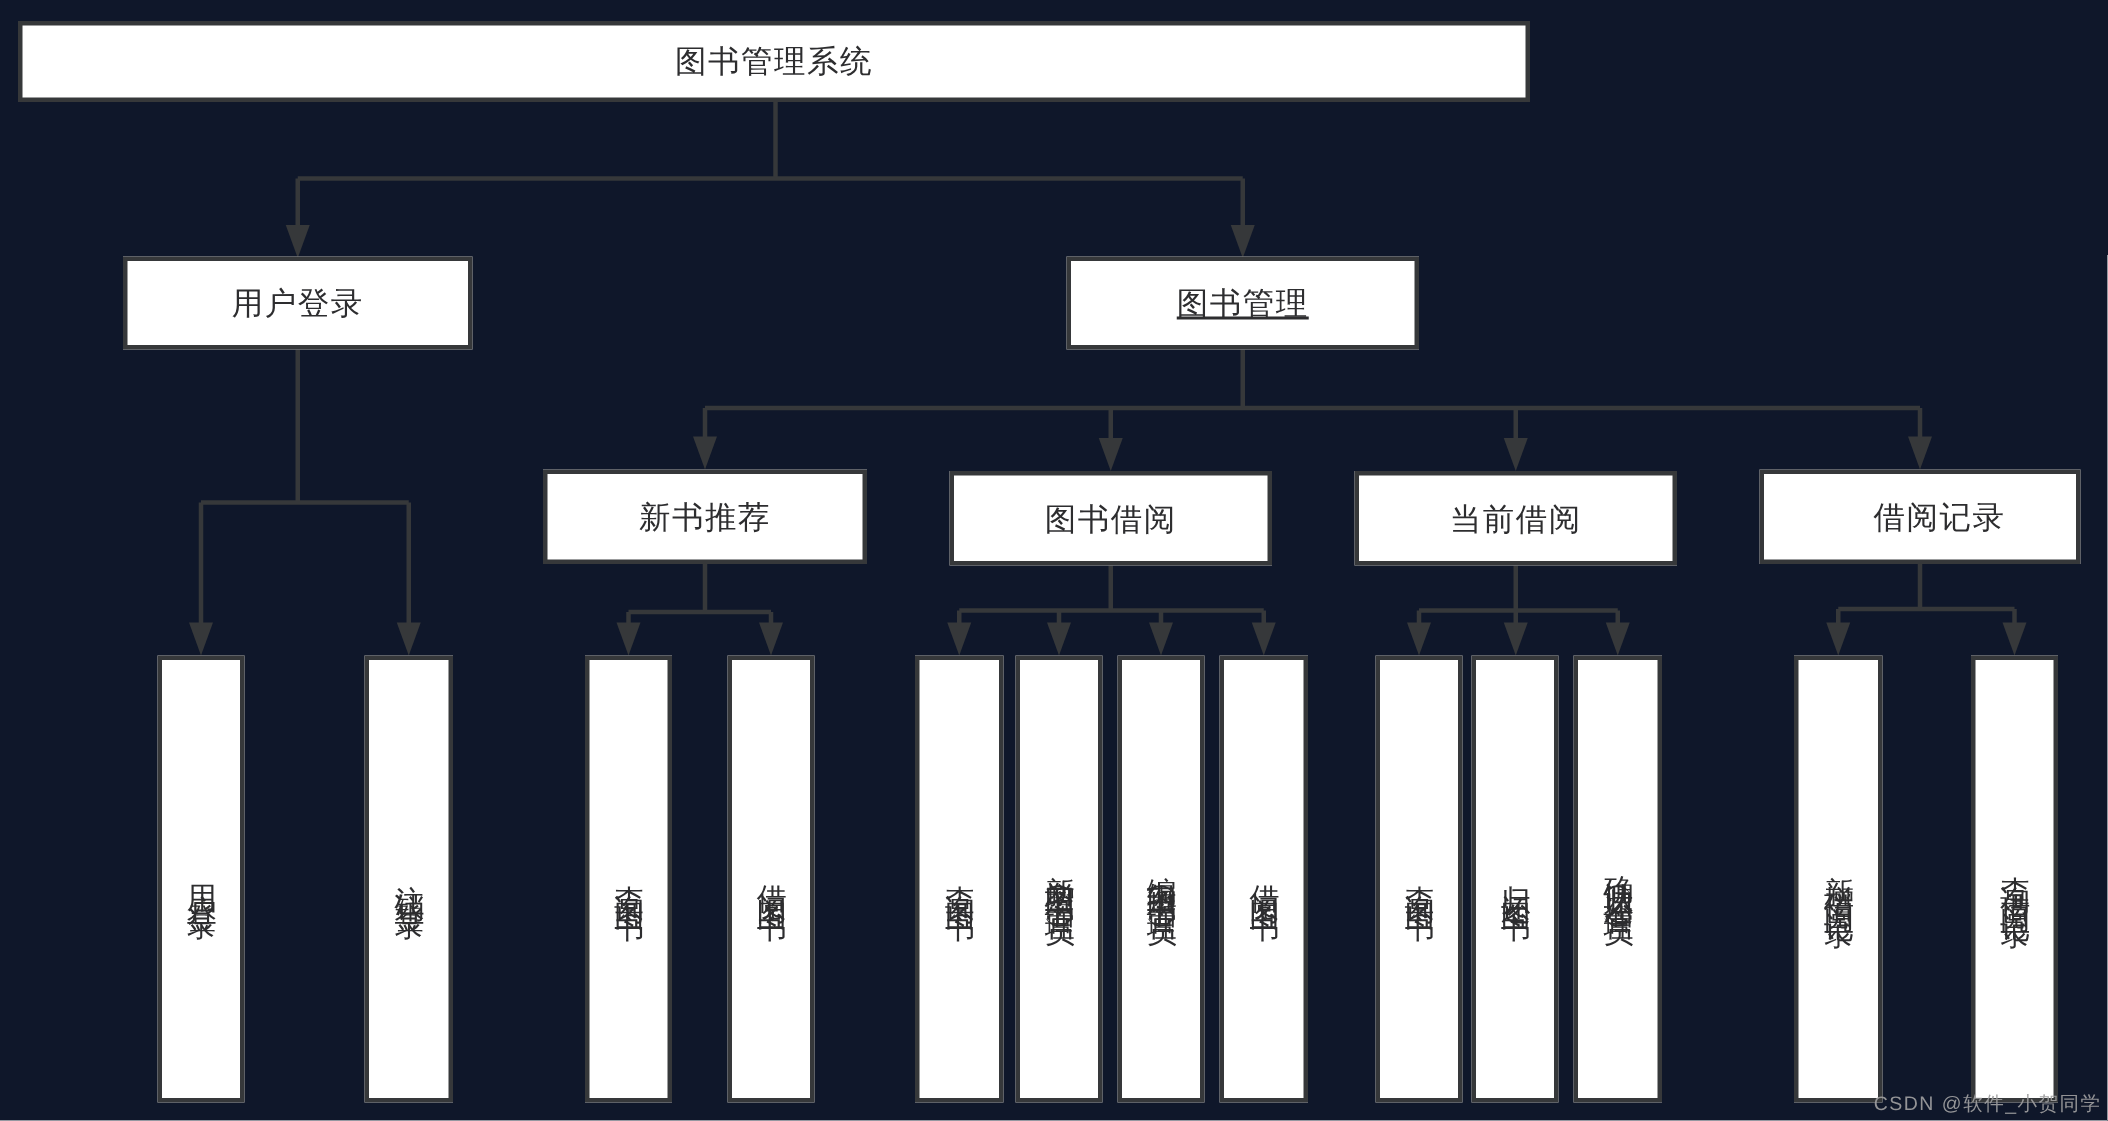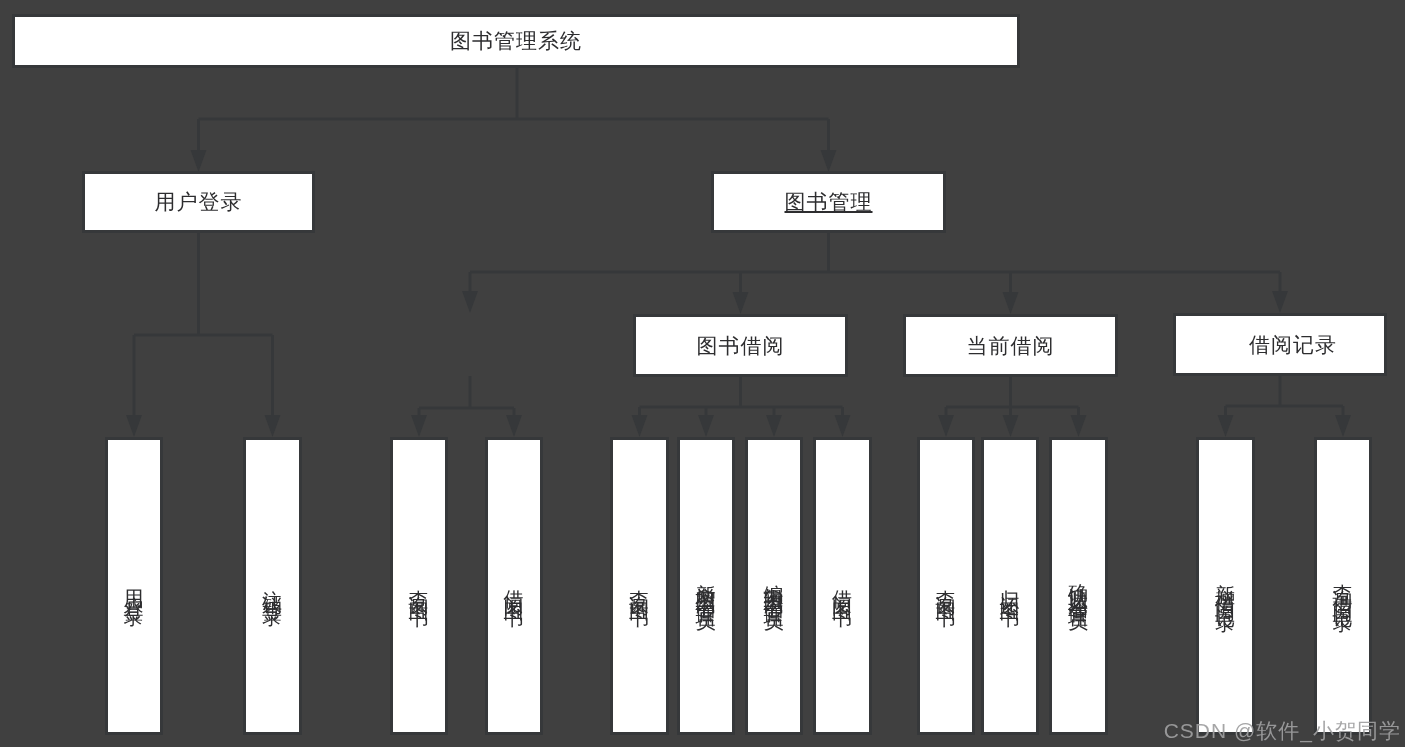--- a/index.html
+++ b/index.html
@@ -5,21 +5,21 @@
   html, body {
     margin: 0;
     padding: 0;
     background: #ffffff;
     font-family: "Liberation Sans", "DejaVu Sans", sans-serif;
   }
   #canvas {
     position: relative;
     width: 1405px;
     height: 747px;
-    background: #404040;
+    background: #0f172a;
     overflow: hidden;
   }
   #connectors {
     position: absolute;
     left: 0;
     top: 0;
     width: 1405px;
     height: 747px;
     pointer-events: none;
   }
@@ -68,21 +68,21 @@
   .leaf-g3-4 { left: 813px;  width: 59px; }
   .leaf-g4-1 { left: 917px;  width: 58px; }
   .leaf-g4-2 { left: 981px;  width: 58px; }
   .leaf-g4-3 { left: 1049px; width: 59px; }
   .leaf-g5-1 { left: 1196px; width: 59px; }
   .leaf-g5-2 { left: 1314px; width: 58px; }
   #watermark {
     position: absolute;
     right: 4px;
     bottom: 2px;
-    font-size: 21px;
+    font-size: 13px;
     color: rgba(158, 158, 160, 0.92);
     letter-spacing: 1px;
     z-index: 5;
     white-space: nowrap;
   }
   .cline { stroke: #36383a; stroke-width: 3; fill: none; }
   .ahead { fill: #36383a; stroke: none; }
 </style>
 </head>
 <body>
@@ -129,20 +129,23 @@
     <span>图书管理系统</span>
   </div>
 
   <div class="node hnode node-l2-a">
     <span>用户登录</span>
   </div>
   <div class="node hnode node-l2-b">
     <span>图书管理</span>
   </div>
 
+  <div class="node hnode node-l3-a">
+    <span>新书推荐</span>
+  </div>
   <div class="node hnode node-l3-b">
     <span>图书借阅</span>
   </div>
   <div class="node hnode node-l3-c">
     <span>当前借阅</span>
   </div>
   <div class="node hnode node-l3-d">
     <span>借阅记录</span>
   </div>
 

